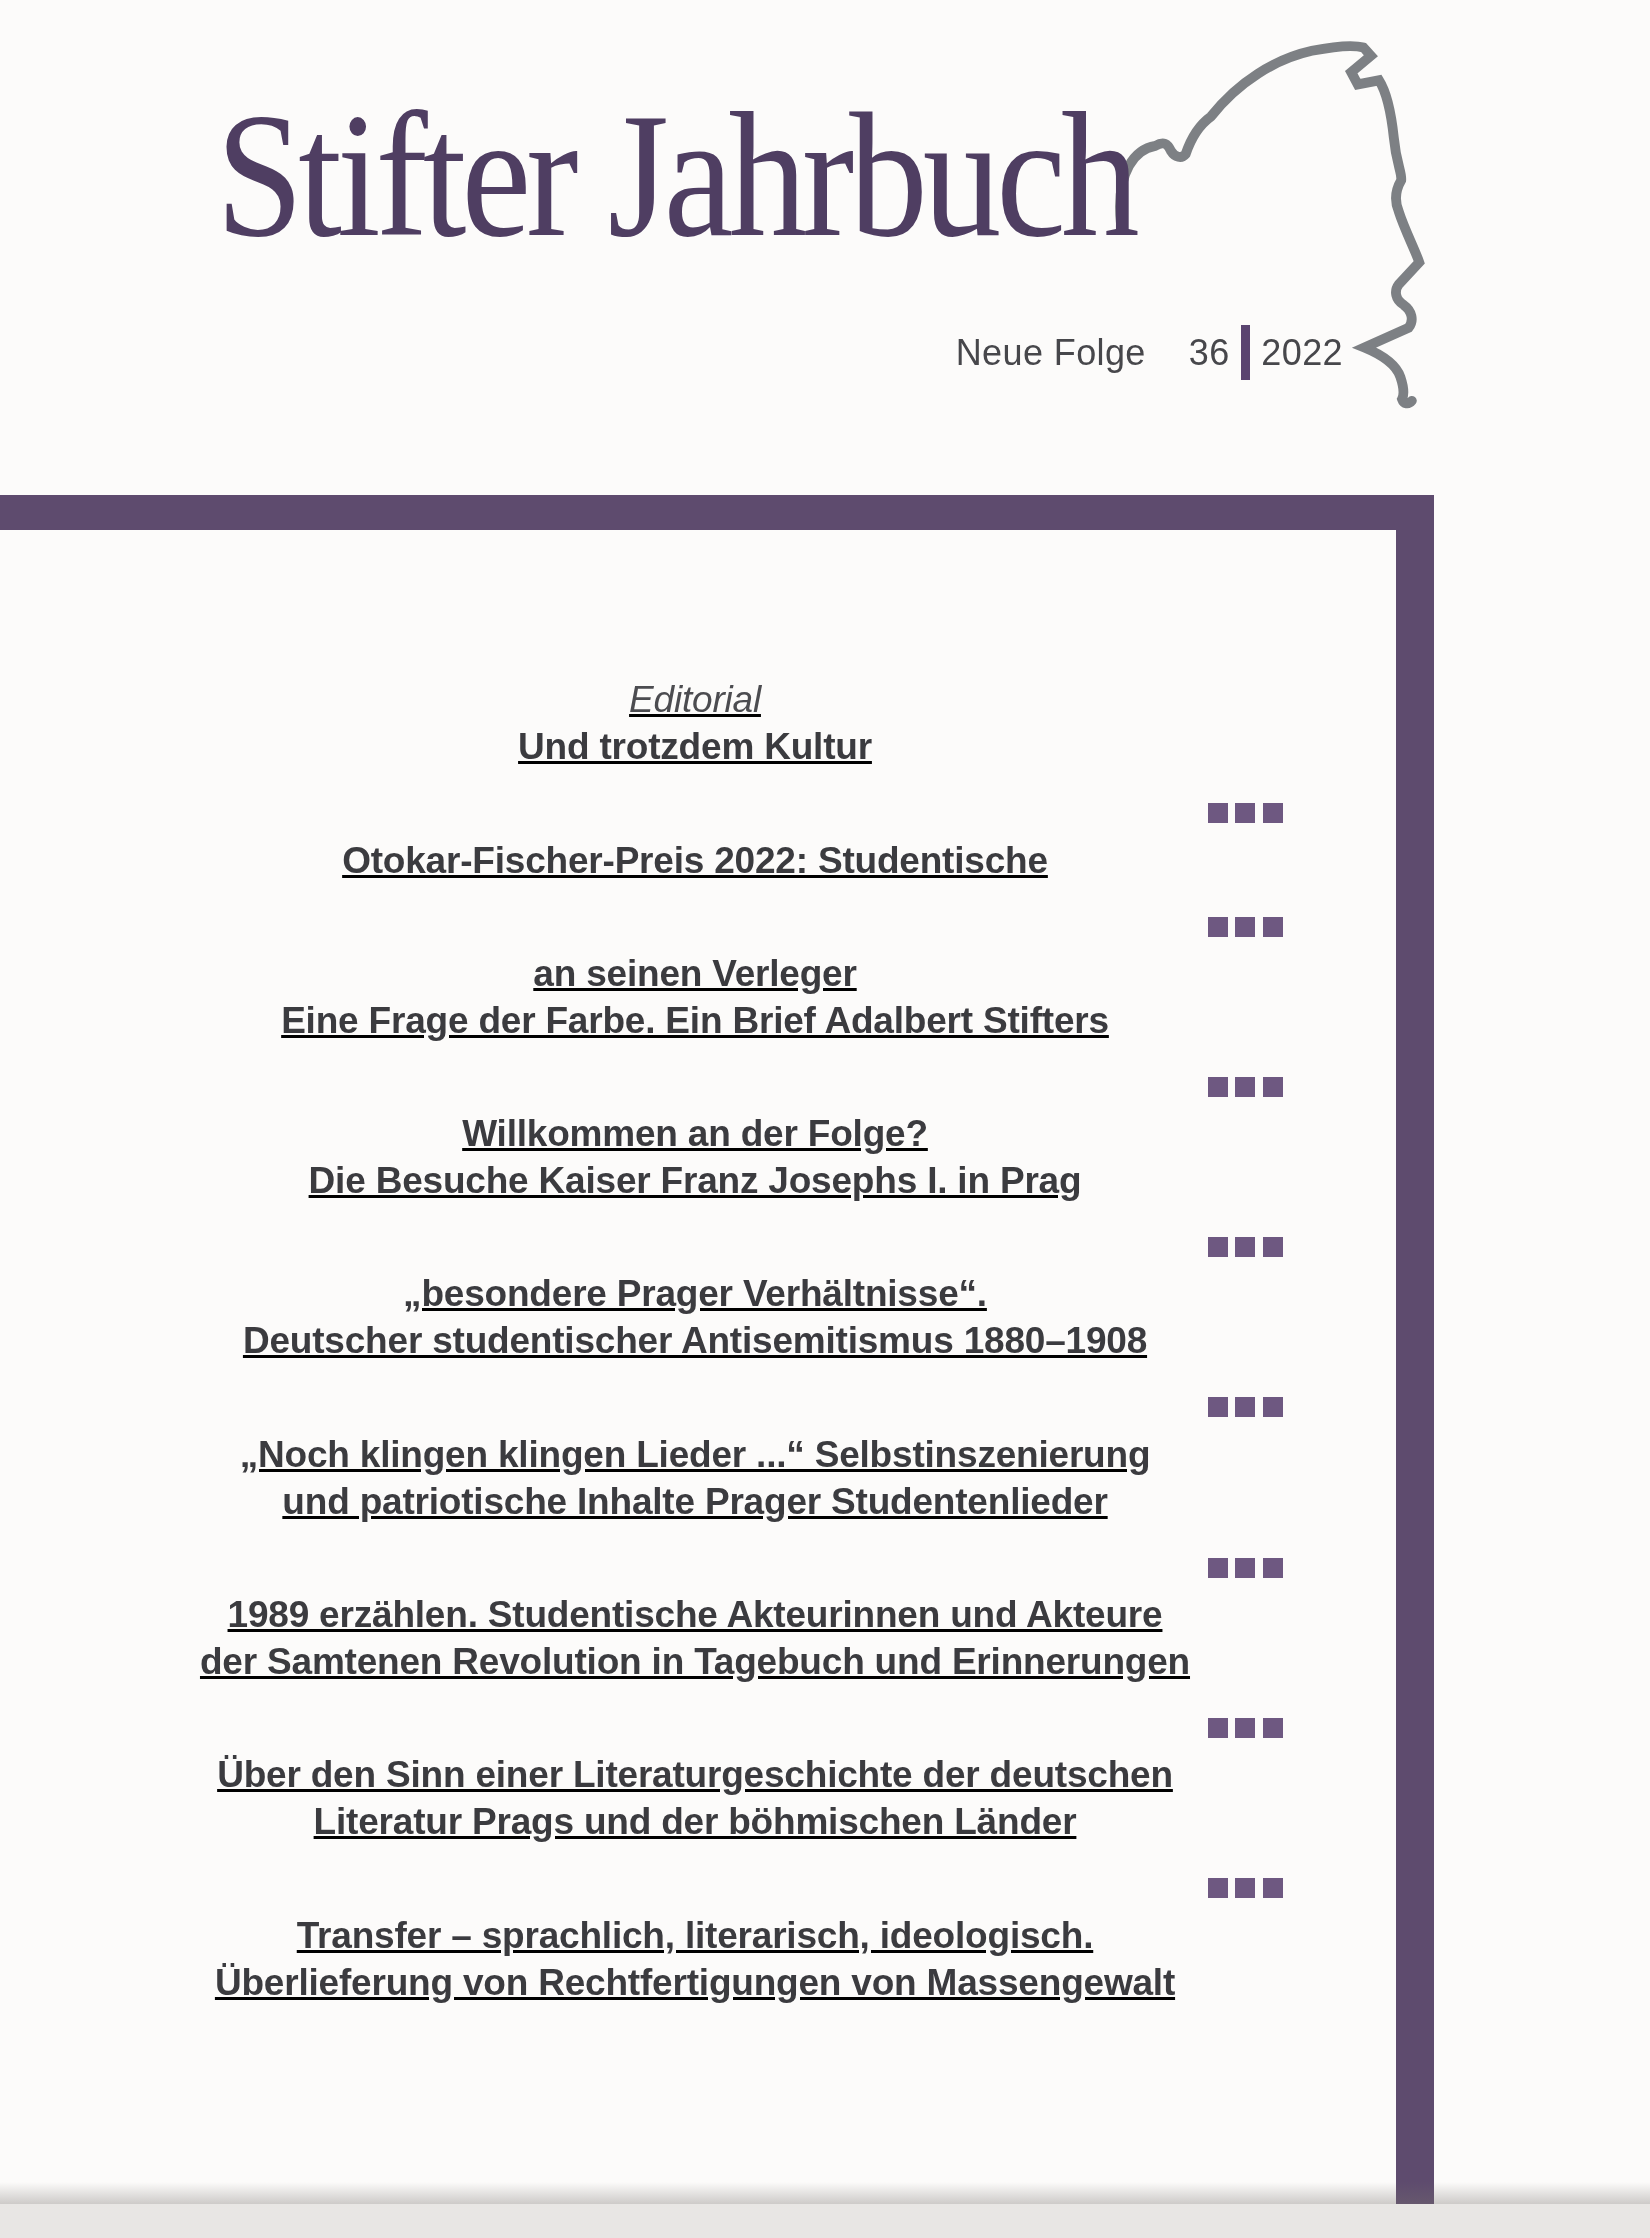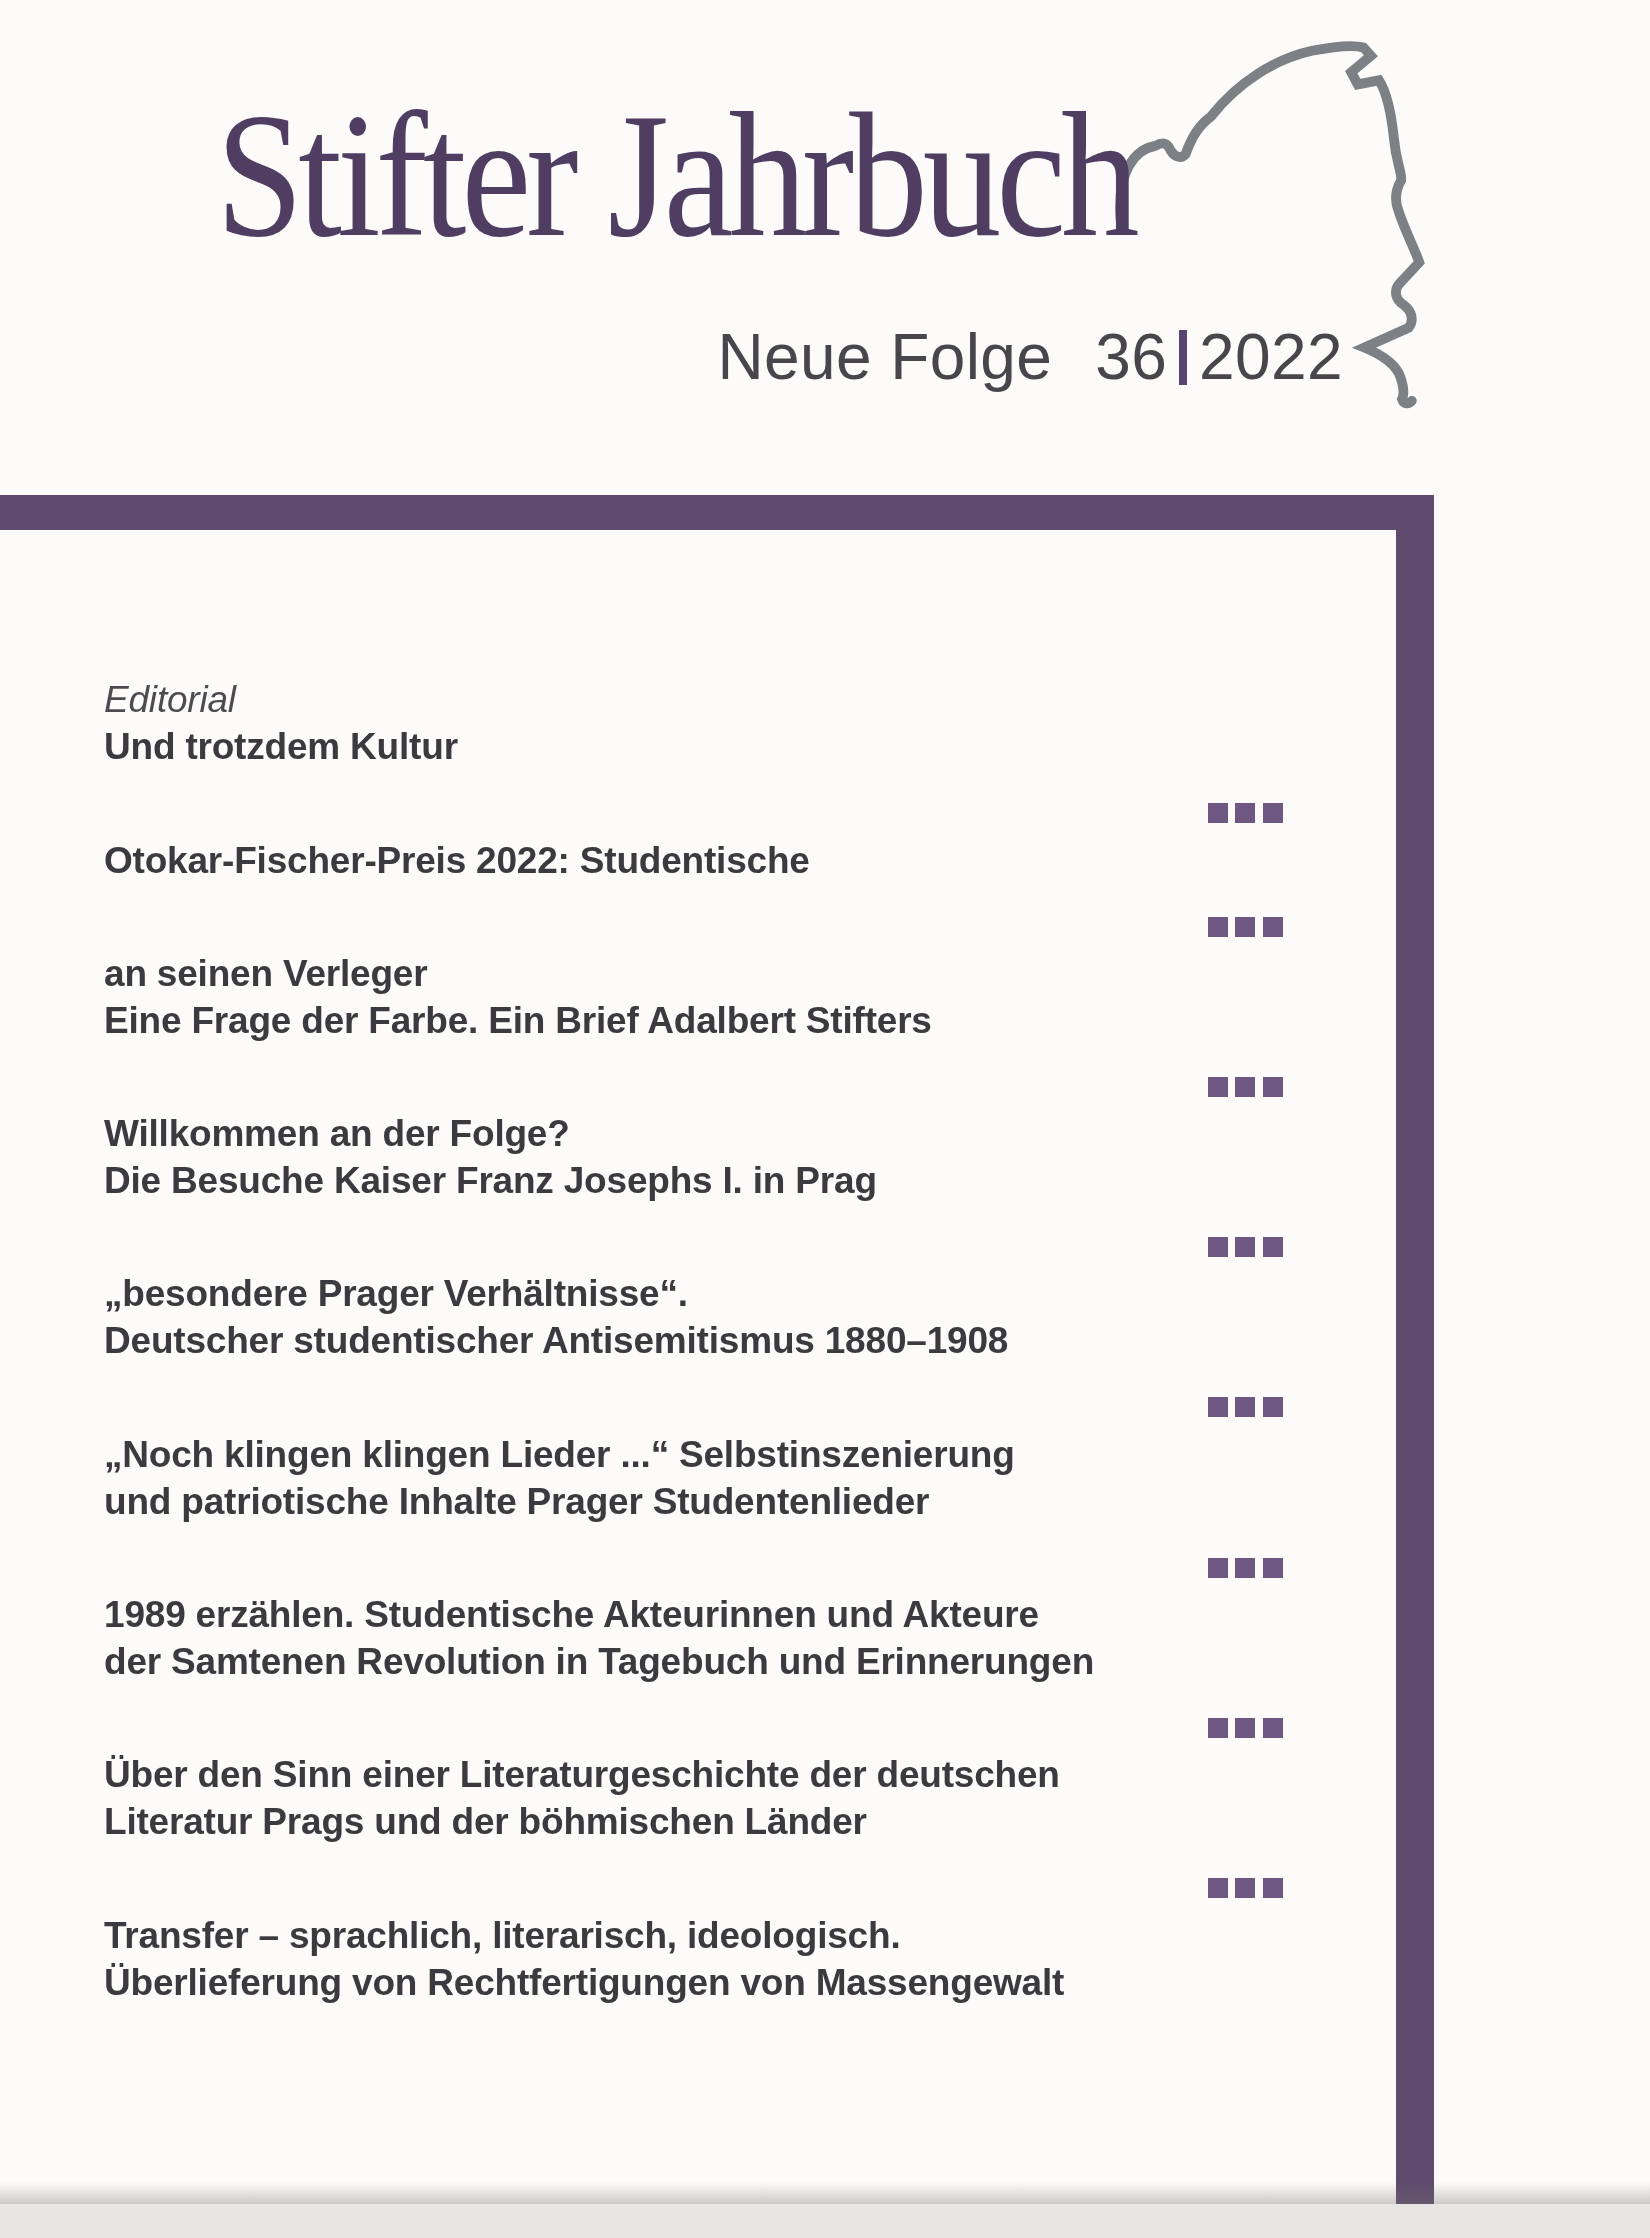--- a/index.html
+++ b/index.html
@@ -20,21 +20,21 @@
     letter-spacing:-5px;
     color:#4f3e62;
     white-space:nowrap;
     transform:scaleY(1.14);
     transform-origin:left top;
   }
   .subtitle{
     position:absolute;
     right:307px;top:325px;
     display:flex;align-items:center;
-    font-size:64px;line-height:1;
+    font-size:36px;line-height:1;
     color:#47474b;
     letter-spacing:0.4px;
     white-space:nowrap;
   }
   .subtitle .series{margin-right:43px;}
   .subtitle .vol{margin-right:11.7px;}
   .subtitle .divider{
     width:8.3px;height:55px;
     background:#5a4470;
     margin-right:11.7px;
@@ -51,21 +51,22 @@
     position:absolute;left:1396px;top:495px;
     width:38px;height:1743px;
     background:#5e4b6e;
   }
   
   .toc{
     position:absolute;
     top:658px;right:364px;
     width:1182px;
     padding-top:18.3px;
-    text-align:left;
+    text-align:center;
+    text-decoration:underline;
   }
   .toc .line{
     font-size:37px;
     line-height:47px;
     font-weight:700;
     color:#3b3b3f;
     letter-spacing:-0.2px;
     white-space:nowrap;
   }
   .toc .line.italic{

